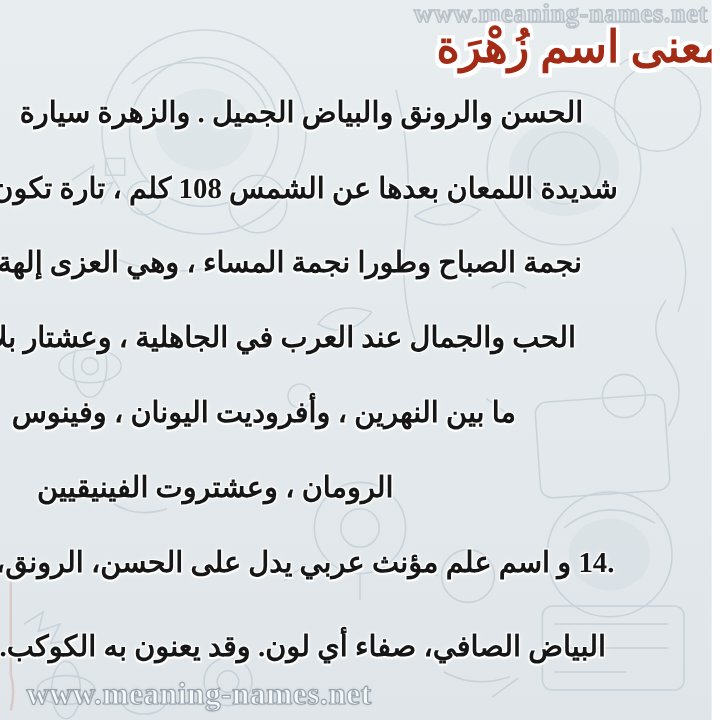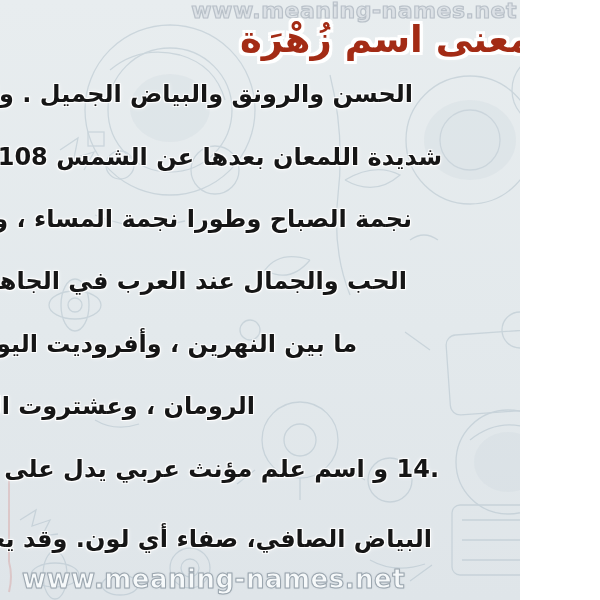--- a/index.html
+++ b/index.html
@@ -3,23 +3,24 @@
 <meta charset="utf-8">
 <style>
   html, body { margin: 0; padding: 0; }
   body {
     width: 600px; height: 600px;
     font-family: "DejaVu Sans", sans-serif;
     overflow: hidden;
   }
   .canvas {
     position: relative;
-    width: 520px; height: 600px;
+    width: 593px; height: 600px;
     background: linear-gradient(180deg, #e8edef 0%, #e3e9ec 55%, #dfe5e9 100%);
     overflow: hidden;
+    font-family: Liberation Serif, serif;
   }
   .doodles {
     position: absolute; left: 0; top: 0;
     width: 600px; height: 600px;
     pointer-events: none;
   }
   .wm-top {
     position: absolute; top: -2px; right: 3px;
     font-size: 22px; font-weight: bold;
     letter-spacing: 0.5px;

